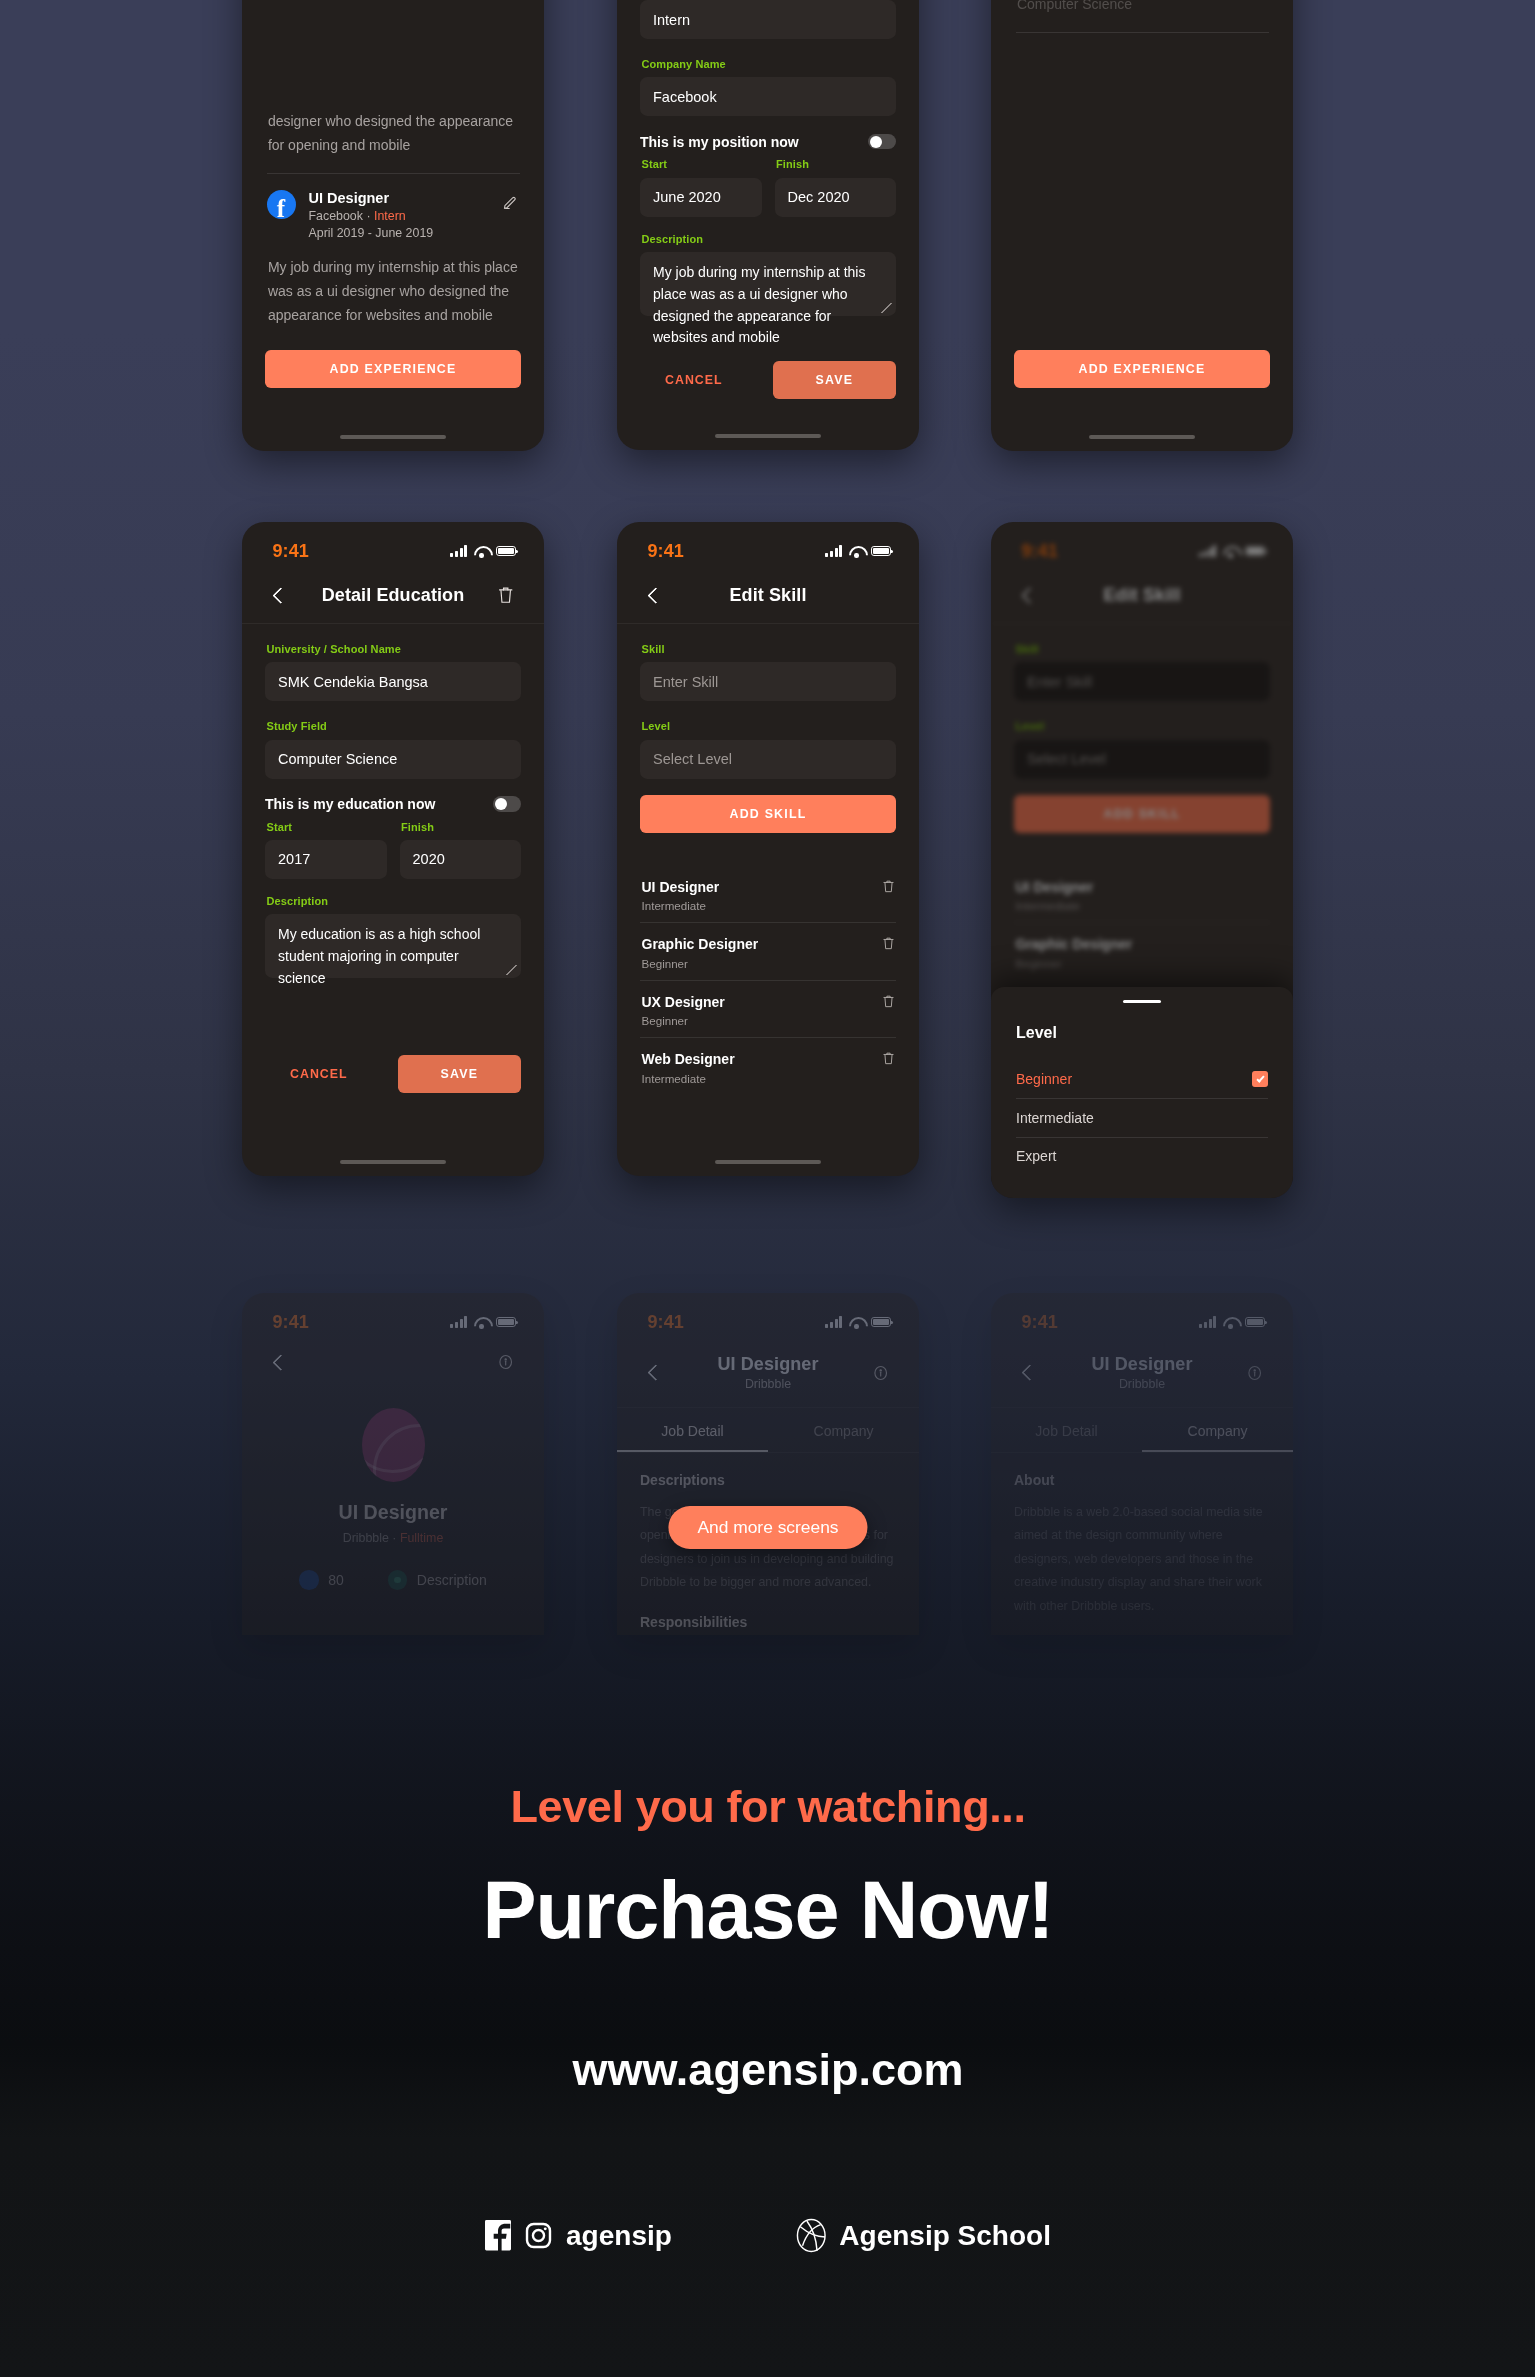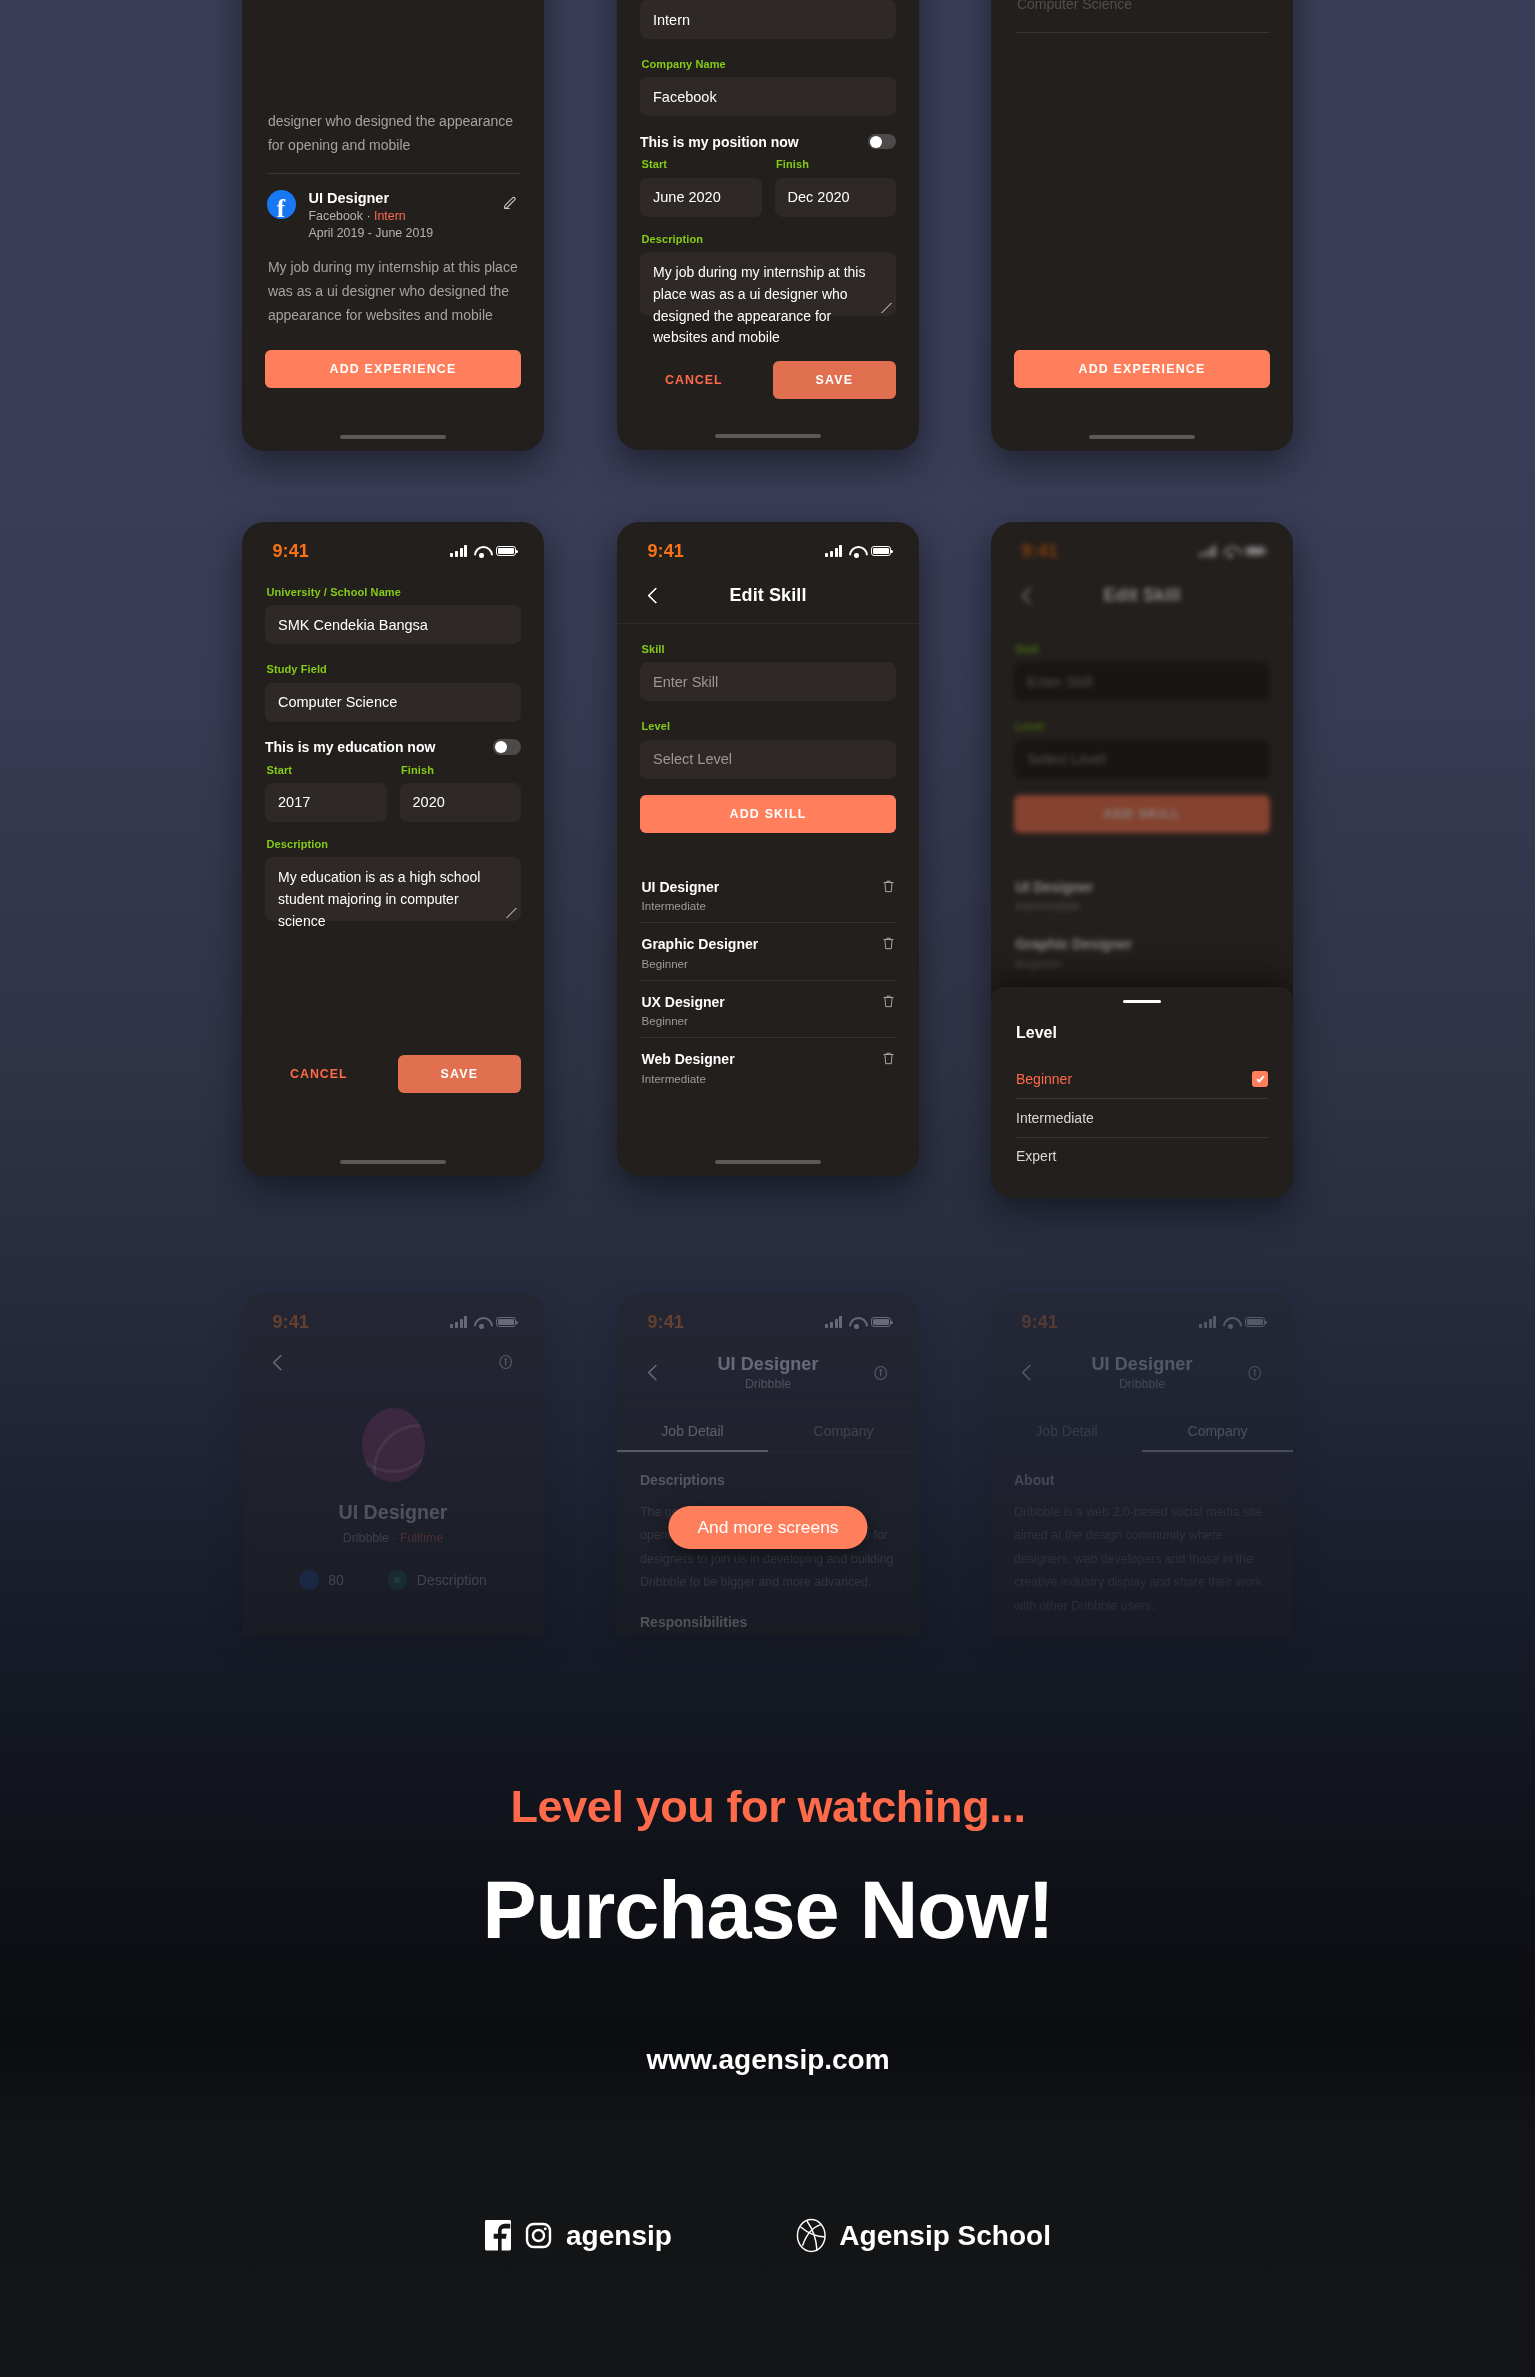--- a/index.html
+++ b/index.html
@@ -247,21 +247,21 @@
     position:absolute; left: 50%; top: 1506px; transform: translateX(-50%);
     background:#FF7F5C; color:#fff; font-size:17.4px;
     padding: 11px 29px; border-radius: 22px; white-space:nowrap;
     box-shadow: 0 5.8px 19px rgba(0,0,0,.4);
   }
 
   
   .promo { position:absolute; left:0; top:1636px; width:1536px; height:742px; text-align:center; }
   .thanks { color:#FF6A4A; font-size: 45px; font-weight:700; padding-top: 145px; letter-spacing:-0.4px; }
   .purchase { color:#fff; font-size: 81px; font-weight:700; margin-top: 30.5px; letter-spacing:-1.1px; }
-  .weburl { color:#fff; font-size: 28px; font-weight:700; margin-top: 87px; }
+  .weburl { color:#fff; font-size: 45px; font-weight:700; margin-top: 87px; }
 
   .footer { position:absolute; left:0; top: 2218px; width:1536px;
             display:flex; align-items:center; justify-content:center; gap: 124px; }
   .fgroup { display:flex; align-items:center; gap: 13px; }
   .fgroup .lbl { color:#fff; font-size: 28px; font-weight:700; }
   .ico-fb-sq { width:26px; height:30.5px; position:relative; }
   .ico-ig { width:29px; height:29px; }
   .ico-drib { width:30.5px; height:35px; }
 </style>
 </head>
@@ -357,20 +357,33 @@
               <i></i>
               <i></i>
               <i></i>
             </span>
           <span class="ic-wifi"></span>
           <span class="ic-batt">
               <span></span>
             </span>
         </div>
       </div>
+      <div class="navbar">
+        <div class="nav-left">
+            <i class="chev-left"></i>
+          </div>
+        <div class="nav-title">Detail Education</div>
+        <div class="nav-right">
+          <svg class="svg-ico" width="17.4" height="19" viewBox="0 0 24 26" fill="none" stroke="#e6e0dd" stroke-width="1.6" stroke-linecap="round">
+            <path d="M3.5 6h17"></path>
+              <path d="M9 6V3.6h6V6"></path>
+              <path d="M5.5 6.8 6.8 23h10.4L18.5 6.8"></path>
+          </svg>
+        </div>
+      </div>
       <div class="content">
         <div class="fld-label">University / School Name</div>
         <div class="fld-box">SMK Cendekia Bangsa</div>
         <div class="fld-gap"></div>
         <div class="fld-label">Study Field</div>
         <div class="fld-box">Computer Science</div>
         <div class="switch-row">
           <div class="switch-label">This is my education now</div>
           <div class="switch"></div>
         </div>

